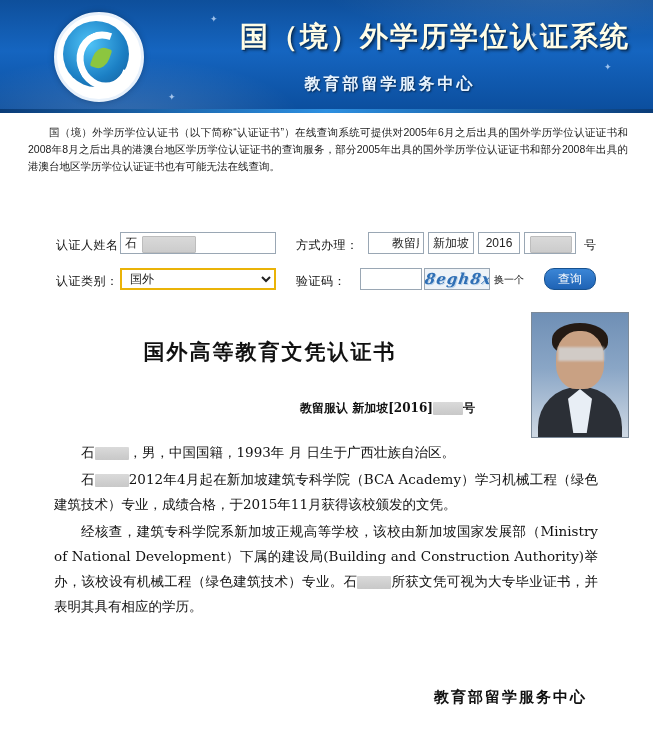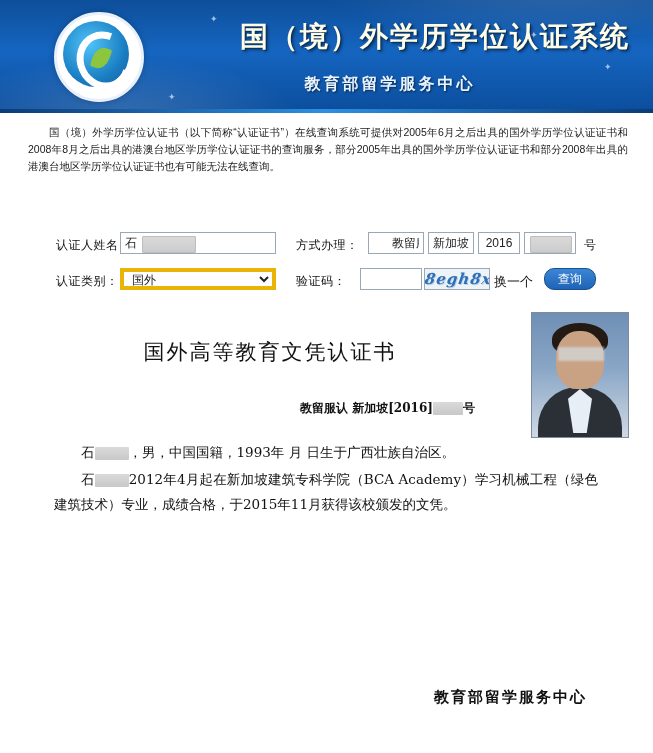--- a/index.html
+++ b/index.html
@@ -154,21 +154,21 @@
     border: 1px solid #bdbdbd;
     position: absolute;
     height: 15px;
     border-radius: 1px;
     filter: blur(0.4px);
   }
   .f-select {
     position: absolute;
     box-sizing: border-box;
     height: 22px;
-    border: 4px solid #eab308;
+    border: 2px solid #eab308;
     background: #fff;
     font-size: 12px;
     padding: 0 4px;
     color: #222;
     font-family: "Liberation Sans", sans-serif;
   }
   .captcha-box {
     position: absolute;
     box-sizing: border-box;
     width: 66px; height: 22px;
@@ -183,21 +183,21 @@
     font-size: 15px;
     color: #2f6fb5;
     letter-spacing: 1px;
     line-height: 20px;
     text-align: center;
     text-shadow: 1px 1px 0 #bcd4ea;
     transform: skewX(-8deg);
   }
   .refresh-link {
     position: absolute;
-    font-size: 13px;
+    font-size: 10px;
     color: #111;
     text-decoration: none;
     cursor: pointer;
   }
   .btn-query {
     position: absolute;
     box-sizing: border-box;
     width: 52px; height: 22px;
     background: linear-gradient(180deg,#3b86d6,#1f63b5);
     border: 1px solid #17518f;
@@ -214,21 +214,21 @@
     position: absolute;
     left: 0; top: 312px;
     width: 653px;
   }
   .cert-title {
     position: absolute;
     left: 0; top: 26px;
     width: 540px;
     text-align: center;
     font-family: "DejaVu Serif", serif;
-    font-weight: normal;
+    font-weight: bold;
     font-size: 21px;
     letter-spacing: 2px;
     color: #111;
   }
   .cert-no {
     position: absolute;
     left: 300px; top: 88px;
     font-family: "DejaVu Serif", serif;
     font-weight: bold;
     font-size: 12px;
@@ -382,18 +382,21 @@
       <span>教留服认 新加坡[2016]</span><span class="inline-mask" style="width:30px;"></span><span>号</span>
     </div>
 
     <div class="cert-body">
       <p>
         <span>石</span><span class="inline-mask" style="width:34px;"></span><span>，男，中国国籍，1993年 月 日生于广西壮族自治区。</span>
       </p>
       <p>
         <span>石</span><span class="inline-mask" style="width:34px;"></span><span>2012年4月起在新加坡建筑专科学院（BCA Academy）学习机械工程（绿色建筑技术）专业，成绩合格，于2015年11月获得该校颁发的文凭。</span>
       </p>
+      <p>
+        <span>经核查，建筑专科学院系新加坡正规高等学校，该校由新加坡国家发展部（Ministry of National Development）下属的建设局(Building and Construction Authority)举办，该校设有机械工程（绿色建筑技术）专业。石</span><span class="inline-mask" style="width:34px;"></span><span>所获文凭可视为大专毕业证书，并表明其具有相应的学历。</span>
+      </p>
     </div>
   </div>
 
   <div class="sign sign-org">教育部留学服务中心</div>
 
 </div>
 
 </body></html>

